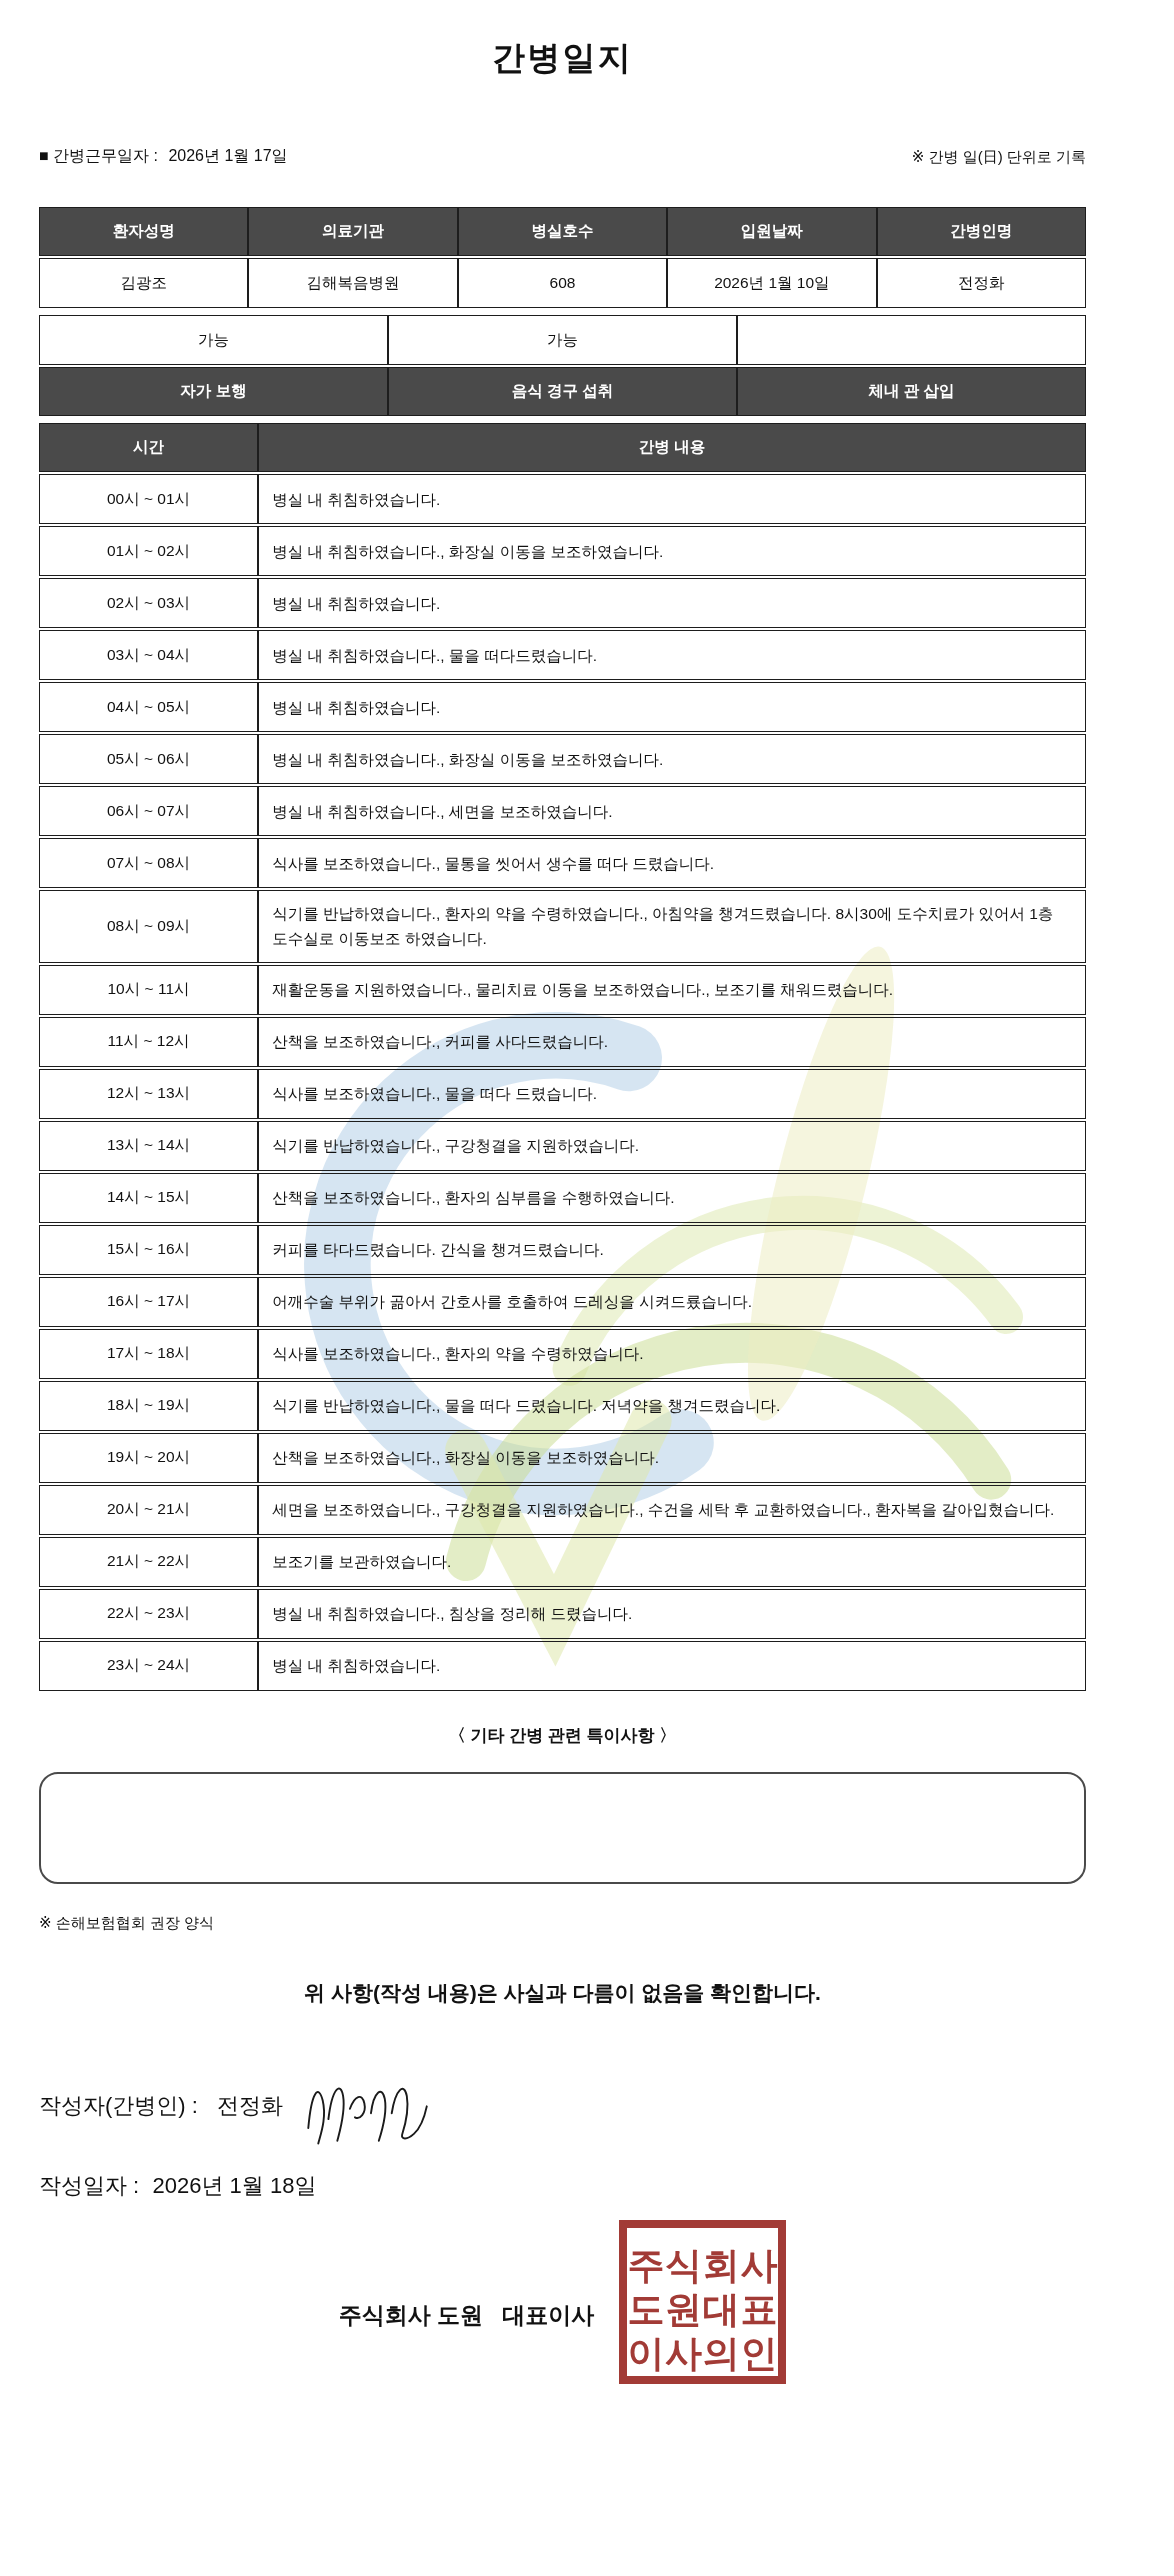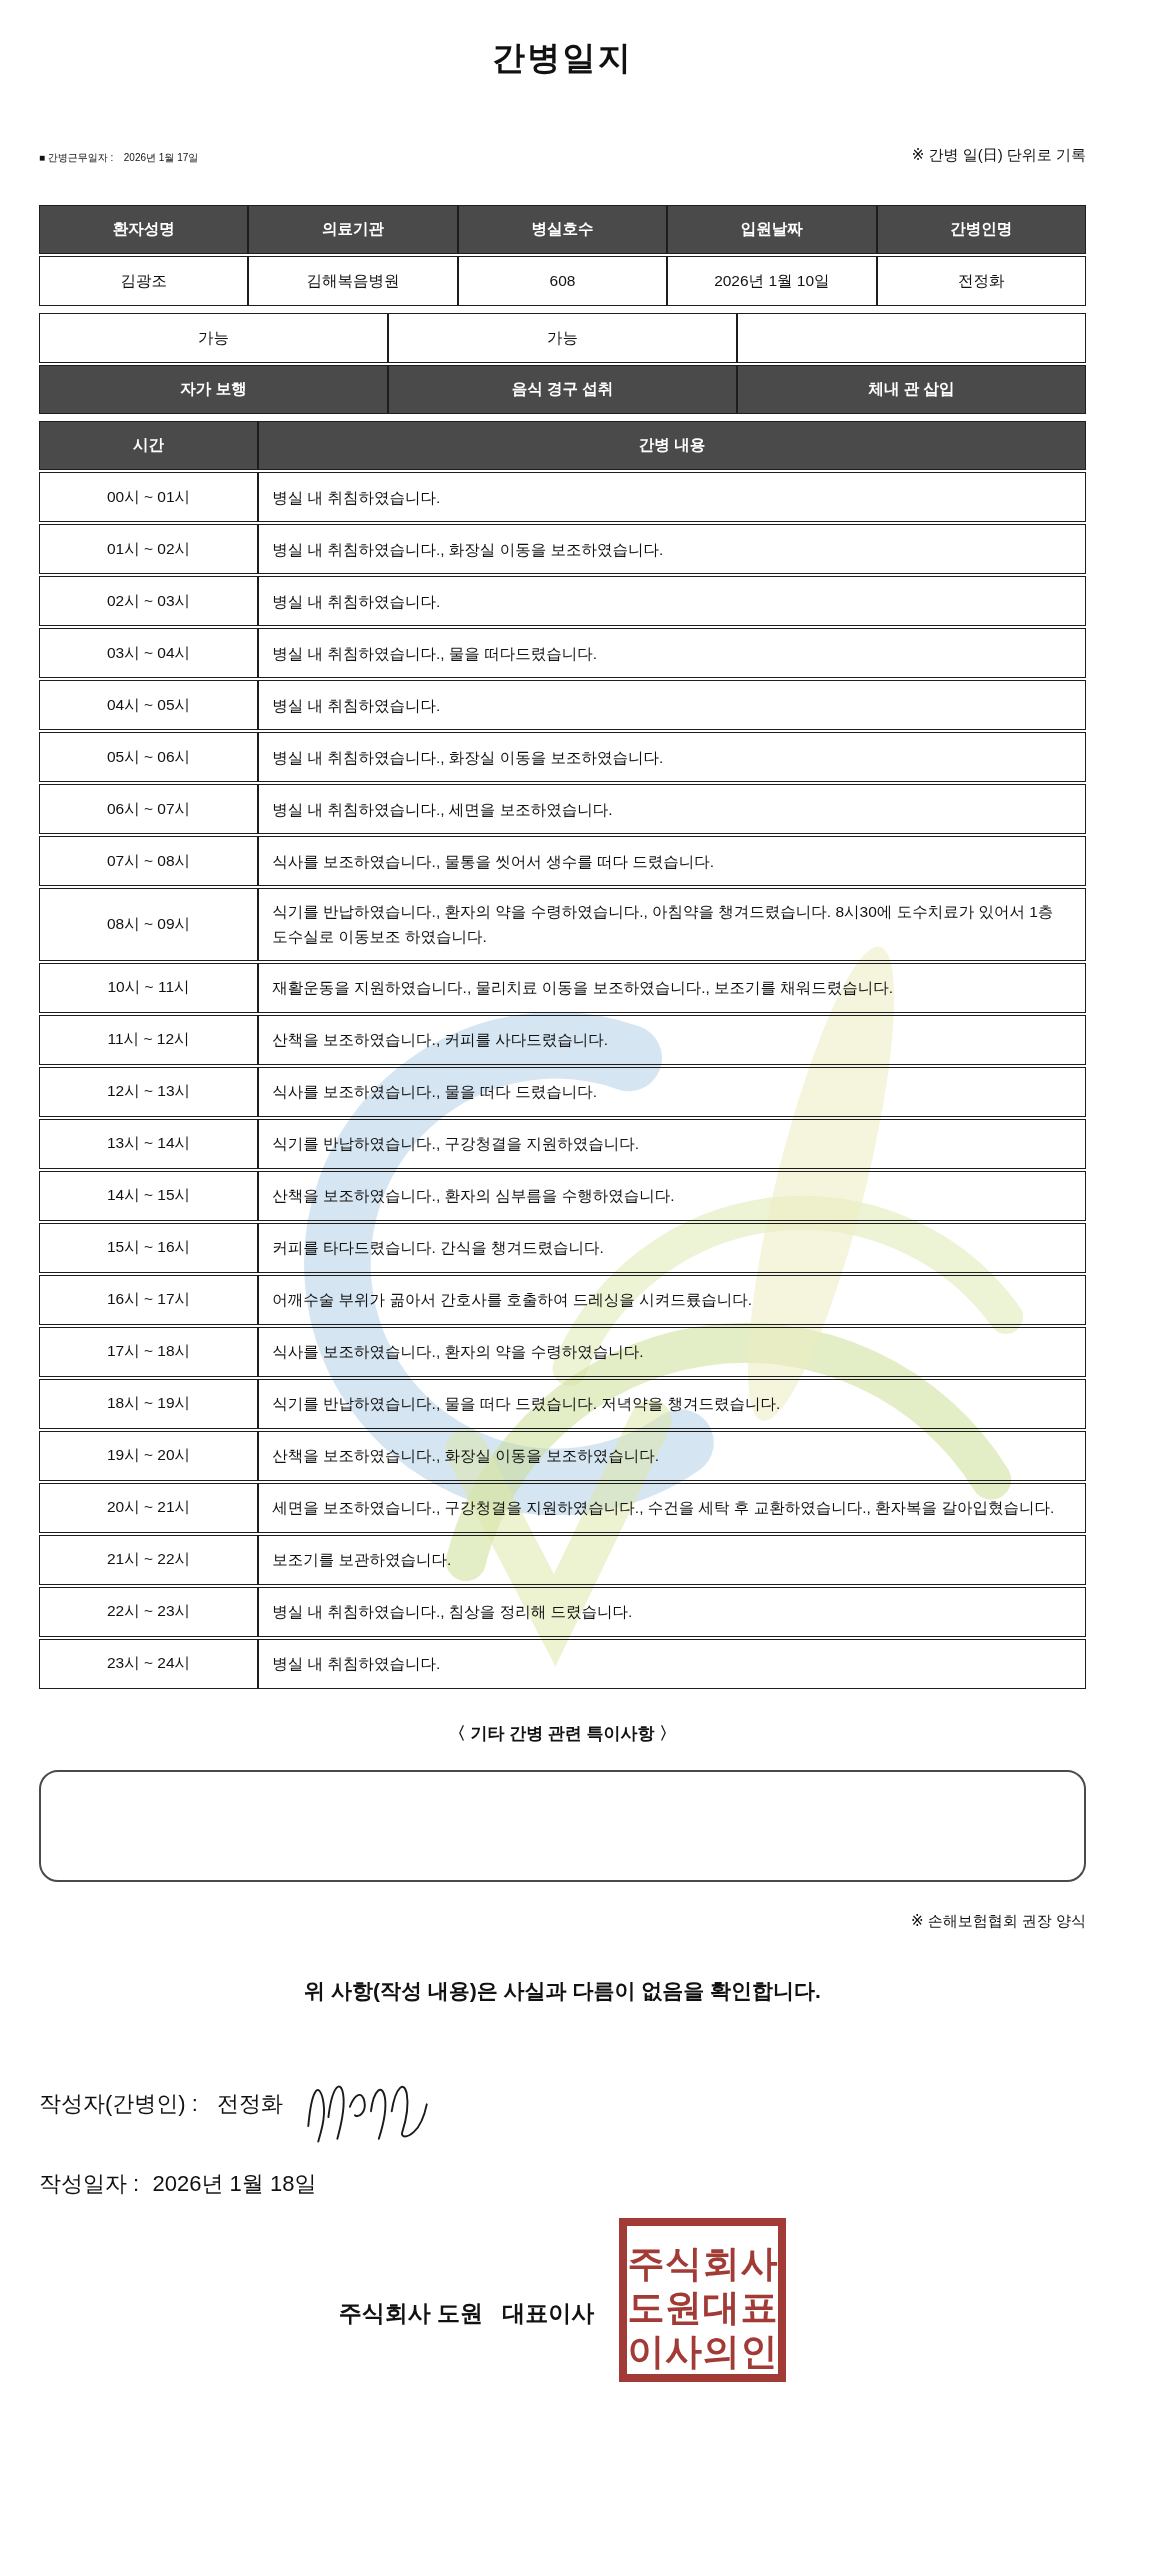--- a/index.html
+++ b/index.html
@@ -9,36 +9,36 @@
     font-family:"Liberation Sans","DejaVu Sans",sans-serif;
     color:#111;
   }
   .page { position:relative; width:1125px; min-height:2576px; overflow:hidden; background:#fff; }
   .watermark { position:absolute; left:170px; top:799px; width:873px; height:947px; z-index:0; pointer-events:none; }
   .content { position:relative; z-index:1; padding:0 39px; }
 
   .doc-title { text-align:center; font-size:33px; font-weight:bold; letter-spacing:2.2px; padding-top:36px; margin-bottom:65px; }
 
   .meta-row { display:flex; justify-content:space-between; align-items:flex-end; margin-bottom:38px; }
-  .meta-left { font-size:10px; font-weight:500; }
+  .meta-left { font-size:16px; font-weight:500; }
   .meta-left .val { margin-left:10.4px; }
   .meta-right { font-size:15px; }
 
   table.tbl { width:100%; border-collapse:separate; border-spacing:0 2.2px; table-layout:fixed; margin-bottom:3px; }
   table.tbl th, table.tbl td { border:1.5px solid #1d1d1d; text-align:center; vertical-align:middle; }
   table.tbl th { background:#4a4a4a; color:#ffffff; font-size:15.5px; font-weight:bold; height:49px; }
   table.tbl td { font-size:15.5px; height:50px; background:transparent; }
 
   table.care-tbl td.time-cell { width:219px; white-space:nowrap; }
   table.care-tbl td.content-cell { text-align:left; padding:10.4px 13.3px; line-height:25px; height:27px; }
   table.care-tbl th.time-head { width:219px;margin-left:10px; }
 
   .notes-title { text-align:center; font-size:17px; font-weight:bold; margin-top:31px; margin-bottom:25px; }
   .notes-box { height:112px; border:2.2px solid #4a4a4a; border-radius:19px; background:transparent; }
-  .form-note { text-align:right; font-size:15px; margin-top:30px; }
+  .form-note { text-align:left; font-size:15px; margin-top:30px; }
 
   .statement { text-align:center; font-size:21px; font-weight:bold; margin-top:46px; }
 
   .writer-line { display:flex; align-items:center; margin-top:62px; font-size:22px; }
   .writer-line .name { margin-left:19px; }
   .signature-svg { margin-left:18px; transform:rotate(-4deg) translateY(3px); }
 
   .date-line { margin-top:28px; font-size:22px; }
   .date-line .val { margin-left:13.3px; }
 

